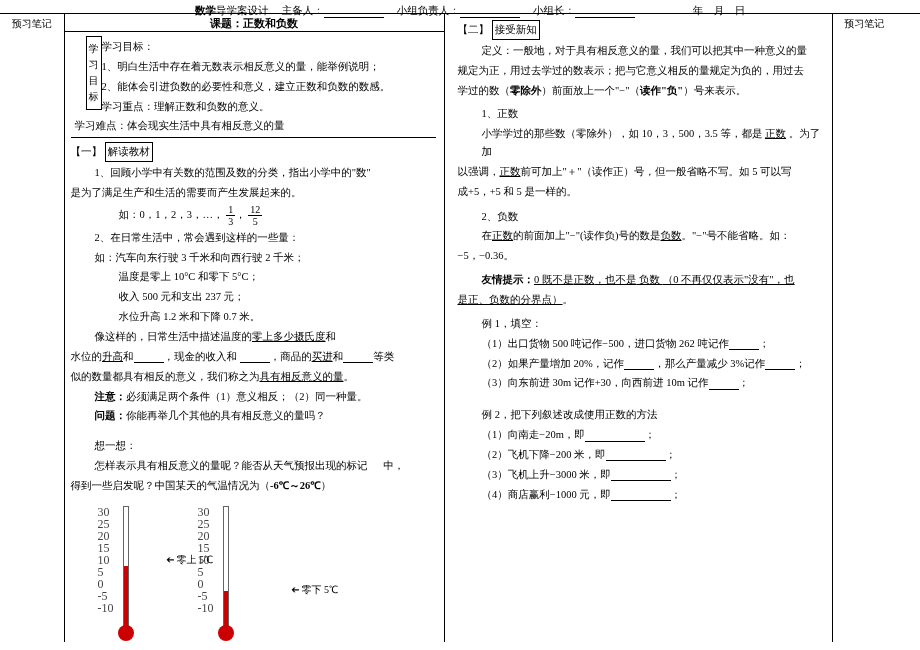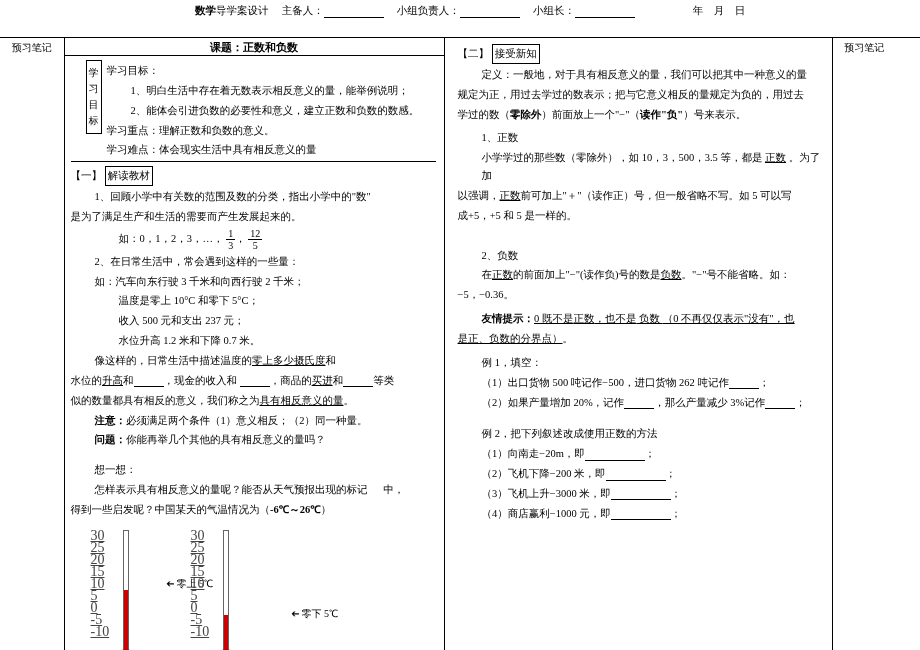--- a/index.html
+++ b/index.html
@@ -6,21 +6,21 @@
   body {
     width: 920px;
     height: 650px;
     background: #fff;
     font-family: "SimSun", serif;
     font-size: 11px;
     color: #000;
     line-height: 1.5;
   }
   .header-line {
-    height: 38px;
+    height: 14px;
     padding: 3px 0 0 195px;
     font-size: 10.5px;
     border-bottom: 1px solid #000;
   }
   .header-line b { font-weight: bold; }
   .blank { display: inline-block; border-bottom: 1px solid #000; min-width: 60px; height: 12px; vertical-align: middle; }
   .blank.short { min-width: 30px; }
   .main {
     display: flex;
     width: 896px;
@@ -53,30 +53,30 @@
   .vert-label {
     width: 16px;
     float: left;
     border: 1px solid #000;
     text-align: center;
     font-size: 10px;
     line-height: 16px;
     padding: 4px 1px;
     margin-left: 15px;
   }
-  .goal-body { margin-left: 36px; }
+  .goal-body { margin-left: 4px; }
   .boxed { border: 1px solid #000; padding: 0 2px; display: inline-block; }
   .u { text-decoration: underline; }
   .frac { display: inline-block; text-align: center; vertical-align: middle; font-size: 10px; line-height: 1.1; }
   .frac .num { display: block; border-bottom: 1px solid #000; padding: 0 2px; }
   .frac .den { display: block; padding: 0 2px; }
   .thermo-wrap { display: flex; gap: 30px; margin: 6px 0 0 20px; position: relative; }
   .thermo { position: relative; width: 70px; height: 160px; }
   .scale { position: absolute; left: 32px; top: 5px; width: 6px; height: 120px; border: 1px solid #666; background: #fff; }
-  .ticks { position: absolute; left: 0; top: 5px; font-size: 14px; color: #444; line-height: 12px; text-decoration: underline; }
+  .ticks { position: absolute; left: 7px; top: 5px; font-size: 12px; color: #444; line-height: 12px; }
   .ticks div { height: 12px; }
   .bulb { position: absolute; left: 27px; bottom: 20px; width: 16px; height: 16px; border-radius: 50%; background: #c00; }
   .hg { position: absolute; left: 33px; width: 4px; background: #c00; bottom: 35px; }
   .arrow-label { position: absolute; font-size: 10px; background: #fff; }
   .arrow { display:inline-block; transform: scaleX(-1); }
 </style>
 </head>
 <body>
 
 <div class="header-line">
@@ -215,34 +215,35 @@
 
         <p class="indent" style="margin-top:6px">1、正数</p>
         <p class="indent">
           <span>小学学过的那些数（零除外），如 10，3，500，3.5 等，都是</span> <span class="u">正数</span> <span>。为了加</span>
         </p>
         <p>
           <span>以强调，</span><span class="u">正数</span><span>前可加上"＋"（读作正）号，但一般省略不写。如 5 可以写</span>
         </p>
         <p>成+5，+5 和 5 是一样的。</p>
 
-        <p class="indent" style="margin-top:22px">2、负数</p>
+        <p class="indent" style="margin-top:7px">2、负数</p>
         <p class="indent">
           <span>在</span><span class="u">正数</span><span>的前面加上"−"(读作负)号的数是</span><span class="u">负数</span><span>。"−"号不能省略。如：</span>
         </p>
         <p>−5，−0.36。</p>
 
         <p class="indent" style="margin-top:6px">
           <b>友情提示：</b><span class="u"><span>0 既不是</span><span>正数</span><span>，也不是</span> <span>负数</span> <span>（0 不再仅仅表示"没有"，也</span></span>
         </p>
         <p><span class="u">是正、负数的分界点）</span>。</p>
 
         <p class="indent" style="margin-top:6px">例 1，填空：</p>
         <p class="indent"><span>（1）出口货物 500 吨记作−500，进口货物 262 吨记作</span><span class="blank short"></span>；</p>
         <p class="indent"><span>（2）如果产量增加 20%，记作</span><span class="blank short"></span><span>，那么产量减少 3%记作</span><span class="blank short"></span>；</p>
+        <p class="indent"><span>（3）向东前进 30m 记作+30，向西前进 10m 记作</span><span class="blank short"></span>；</p>
 
         <p class="indent" style="margin-top:14px">例 2，把下列叙述改成使用正数的方法</p>
         <p class="indent"><span>（1）向南走−20m，即</span><span class="blank"></span>；</p>
         <p class="indent"><span>（2）飞机下降−200 米，即</span><span class="blank"></span>；</p>
         <p class="indent"><span>（3）飞机上升−3000 米，即</span><span class="blank"></span>；</p>
         <p class="indent"><span>（4）商店赢利−1000 元，即</span><span class="blank"></span>；</p>
       </div>
     </div>
 
   </div>

